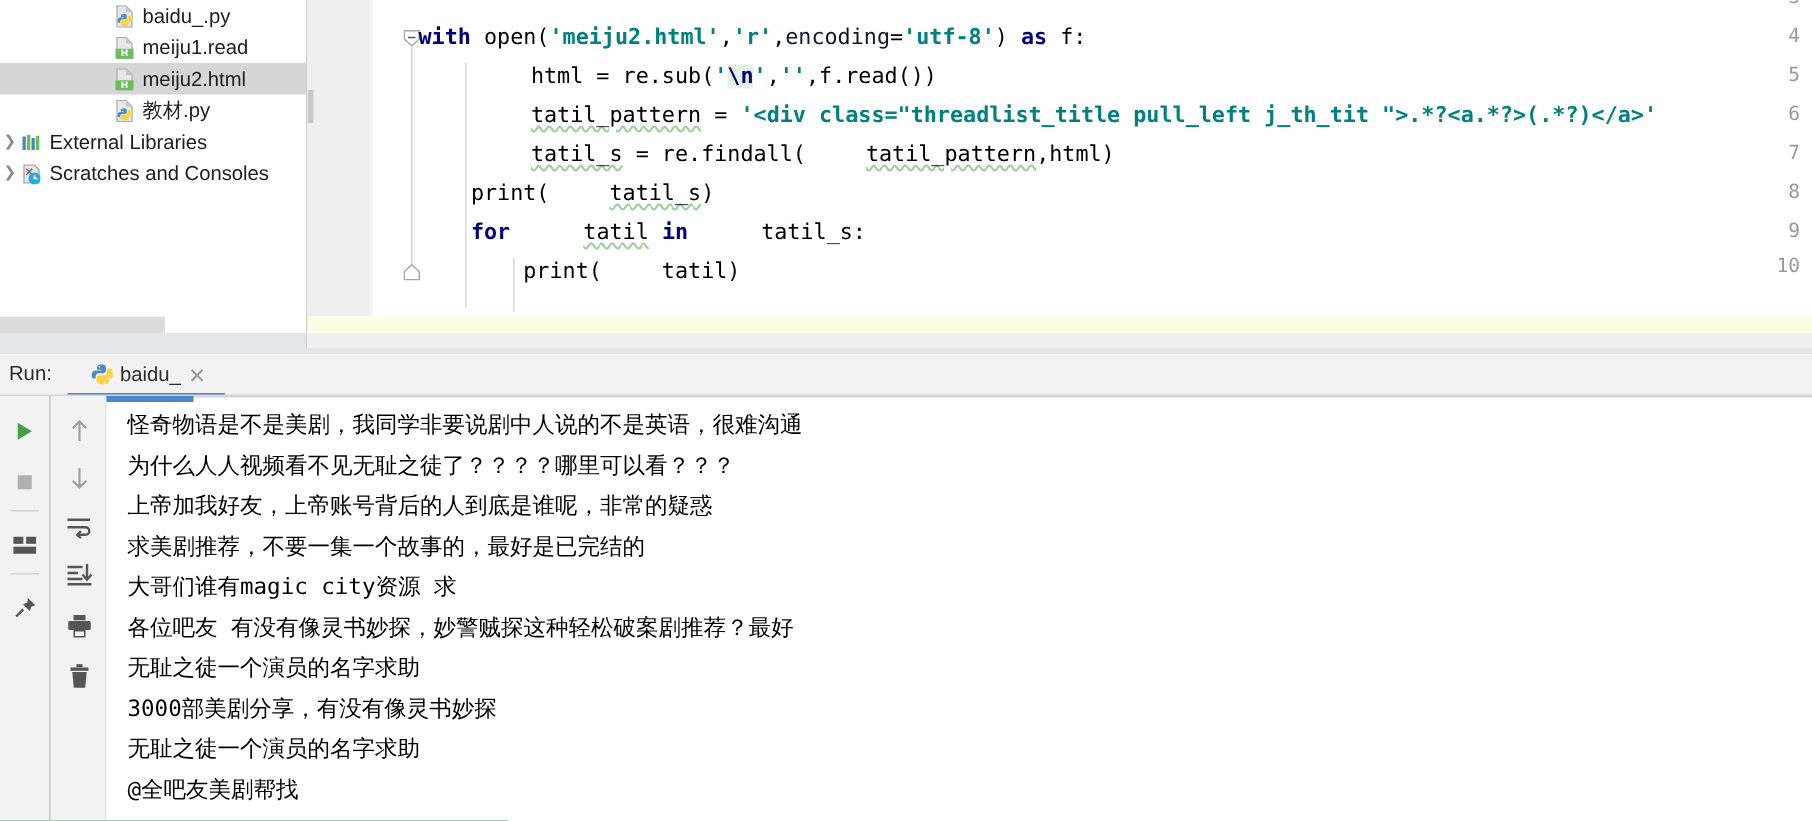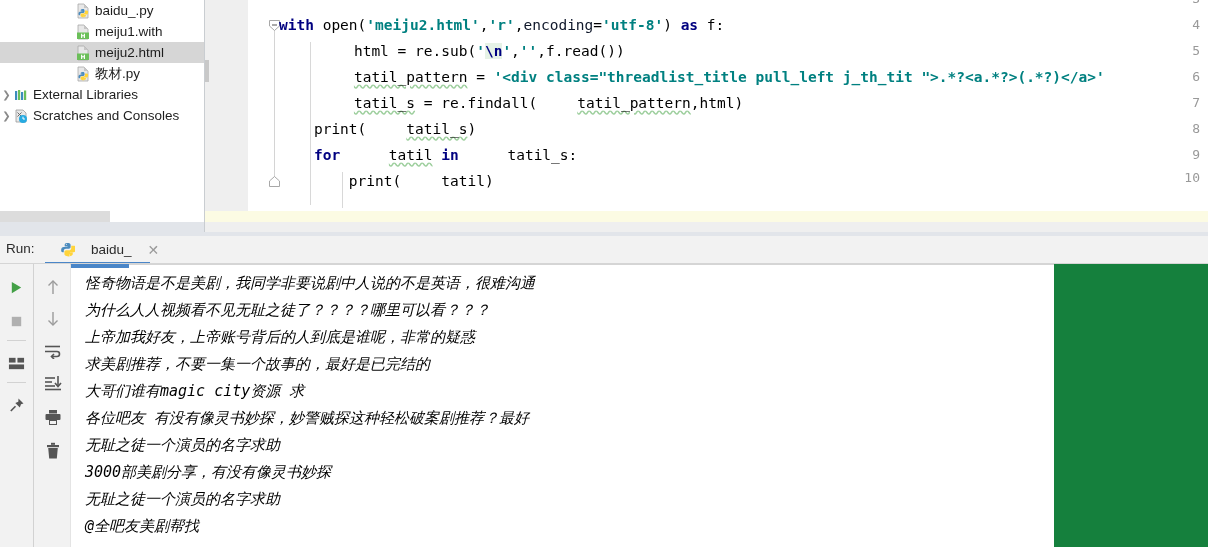--- a/index.html
+++ b/index.html
@@ -123,21 +123,21 @@
   }
   .run-header{
     position:absolute;left:0;top:0;width:1208px;height:28px;
     background:#f2f2f2;
   }
   .run-label{
     position:absolute;left:6px;top:5px;font-size:13.5px;color:#2b2b2b;
   }
   .run-tab{
     position:absolute;left:52px;top:0;height:27px;
-    display:flex;align-items:center;gap:16px;padding:0 8px;
+    display:flex;align-items:center;gap:5px;padding:0 8px;
     background:#f2f2f2;
   }
   .run-tab-name{font-size:13.5px;color:#2b2b2b;}
   .run-tab-close{color:#9a9a9a;font-size:14px;line-height:1;}
   .run-tab-underline{
     position:absolute;left:45px;top:26px;width:105px;height:3px;
     background:#4a86c8;
   }
   .run-header-sep{
     position:absolute;left:0;top:27px;width:1208px;height:1px;background:#d5d5d5;
@@ -152,22 +152,22 @@
     background:#f2f2f2;
     border-left:1px solid #d2d2d2;
   }
   .tb-btn{
     position:absolute;width:33px;height:30px;
     display:flex;align-items:center;justify-content:center;
   }
   .tb-sep{position:absolute;left:7px;width:19px;height:1px;background:#d2d2d2;}
 
   .console{
-    position:absolute;left:70px;top:28px;width:984px;height:283px;
-    background:#ffffff;overflow:hidden;font-style:italic;
+    position:absolute;left:70px;top:28px;width:1138px;height:283px;
+    background:#ffffff;overflow:hidden;
   }
   .console-line{
     position:absolute;left:15px;height:27px;line-height:27px;
     font-family:"DejaVu Sans Mono", monospace;
     font-size:15px;color:#000000;white-space:pre;
   }
   .console-vsep{
     position:absolute;left:0;top:0;width:1px;height:283px;background:#e4e4e4;
   }
   .console-topline{
@@ -199,21 +199,21 @@
           </div>
           <div class="tree-row">
             <span class="tree-arrow"></span>
             <span style="display: inline-block; width: 62px;"></span>
             <span class="tree-icon"><svg width="16" height="16" viewBox="0 0 16 16">
                 <path d="M3 1h6l4 4v10H3z" fill="#e8e8e8" stroke="#a8a8a8" stroke-width="0.8"></path>
                 <path d="M9 1l4 4H9z" fill="#c6c6c6"></path>
                 <rect x="2" y="8.5" width="12" height="6.5" fill="#6BBF59"></rect>
                 <text x="8" y="13.6" font-size="6" font-family="DejaVu Sans, sans-serif" font-weight="bold" fill="#ffffff" text-anchor="middle">H</text>
               </svg></span>
-            <span class="tree-label">meiju1.with</span>
+            <span class="tree-label">meiju1.read</span>
           </div>
           <div class="tree-row selected">
             <span class="tree-arrow"></span>
             <span style="display: inline-block; width: 62px;"></span>
             <span class="tree-icon"><svg width="16" height="16" viewBox="0 0 16 16">
                 <path d="M3 1h6l4 4v10H3z" fill="#e8e8e8" stroke="#a8a8a8" stroke-width="0.8"></path>
                 <path d="M9 1l4 4H9z" fill="#c6c6c6"></path>
                 <rect x="2" y="8.5" width="12" height="6.5" fill="#6BBF59"></rect>
                 <text x="8" y="13.6" font-size="6" font-family="DejaVu Sans, sans-serif" font-weight="bold" fill="#ffffff" text-anchor="middle">H</text>
               </svg></span>

